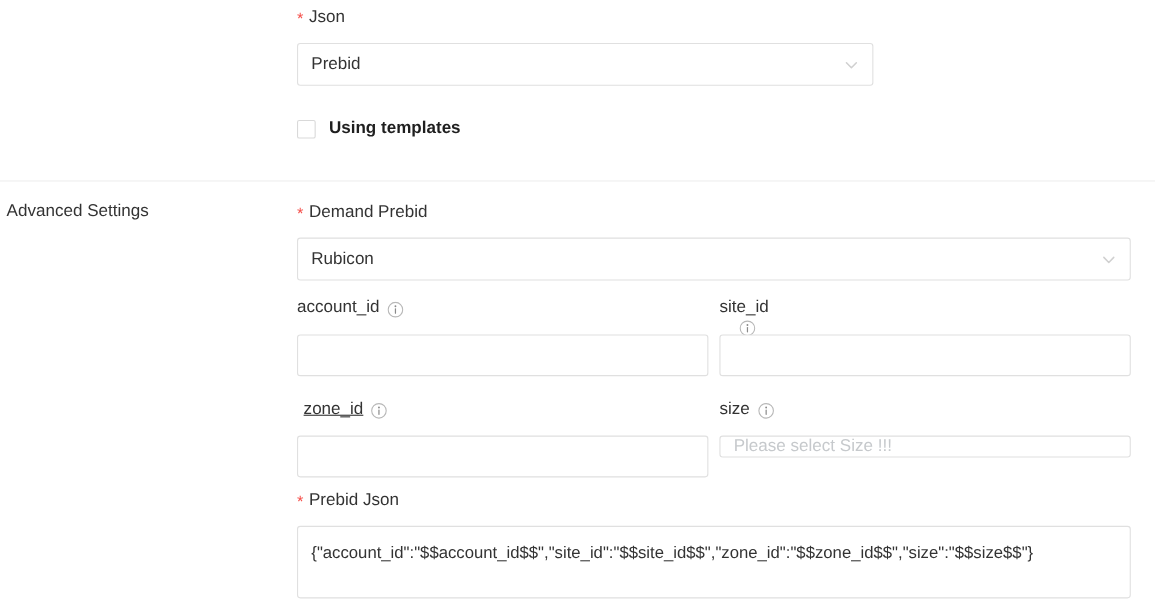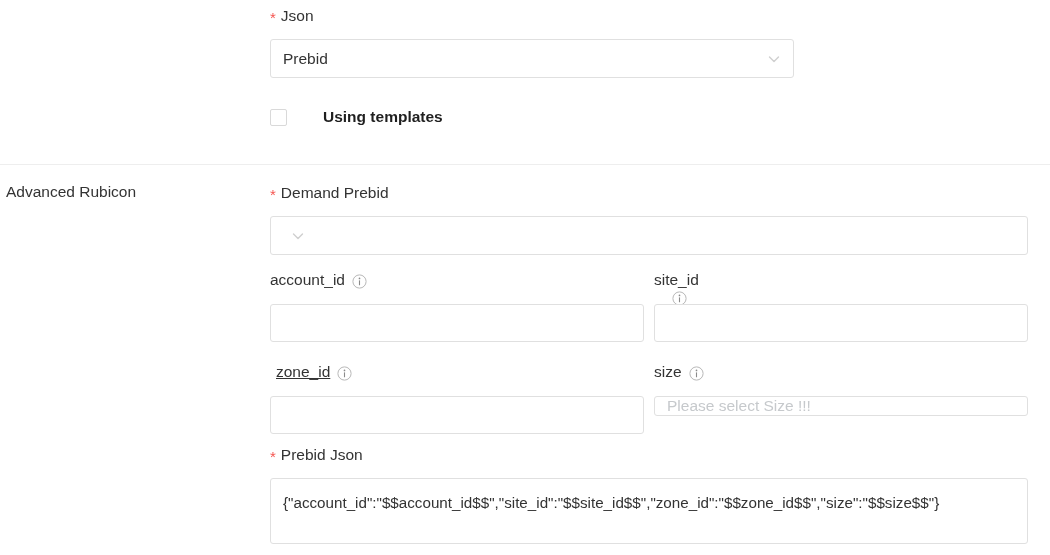--- a/index.html
+++ b/index.html
@@ -137,21 +137,20 @@
     word-break: break-all;
     white-space: pre-wrap;
     overflow: hidden;
   }
 
   
   .checkbox-row {
     position: absolute;
     display: flex;
     align-items: center;
-    gap: 24px;
   }
   .checkbox-square {
     width: 17px;
     height: 17px;
     box-sizing: border-box;
     border: 1px solid #d9d9d9;
     border-radius: 2px;
     background: #ffffff;
     flex: 0 0 auto;
   }
@@ -188,28 +187,29 @@
       <span class="checkbox-square"></span>
       <span class="checkbox-label">Using templates</span>
     </div>
 
   </div>
 
   <div class="divider" style="top:164px;"></div>
 
   <div class="section">
 
-    <div class="section-label" style="left:6px; top:182px;">Advanced Rubicon</div>
+    <div class="section-label" style="left:6px; top:182px;">Advanced Settings</div>
 
     <div class="field-label" style="position:absolute; left:270px; top:183px;">
       <span class="req-star">*</span>
       <span>Demand Prebid</span>
     </div>
 
     <div class="select-box" style="left:270px; top:216px; width:758px; height:39px;">
+      <span class="select-value">Rubicon</span>
       <span class="chevron">
         <svg width="14" height="14" viewBox="0 0 14 14" aria-hidden="true">
           <path d="M2.5 5 L7 9.6 L11.5 5" fill="none" stroke="#d0d0d0" stroke-width="1.4" stroke-linecap="round" stroke-linejoin="round"></path>
         </svg>
       </span>
     </div>
 
     <div class="field-label" style="position:absolute; left:270px; top:270px;">
       <span>account_id</span>
       <span class="info-icon">

